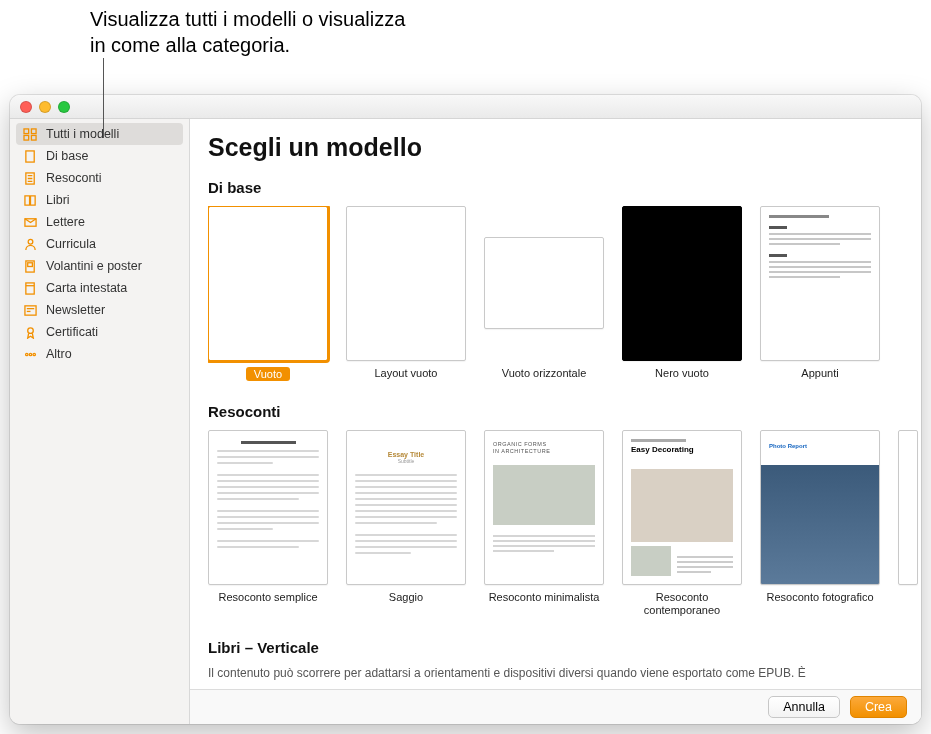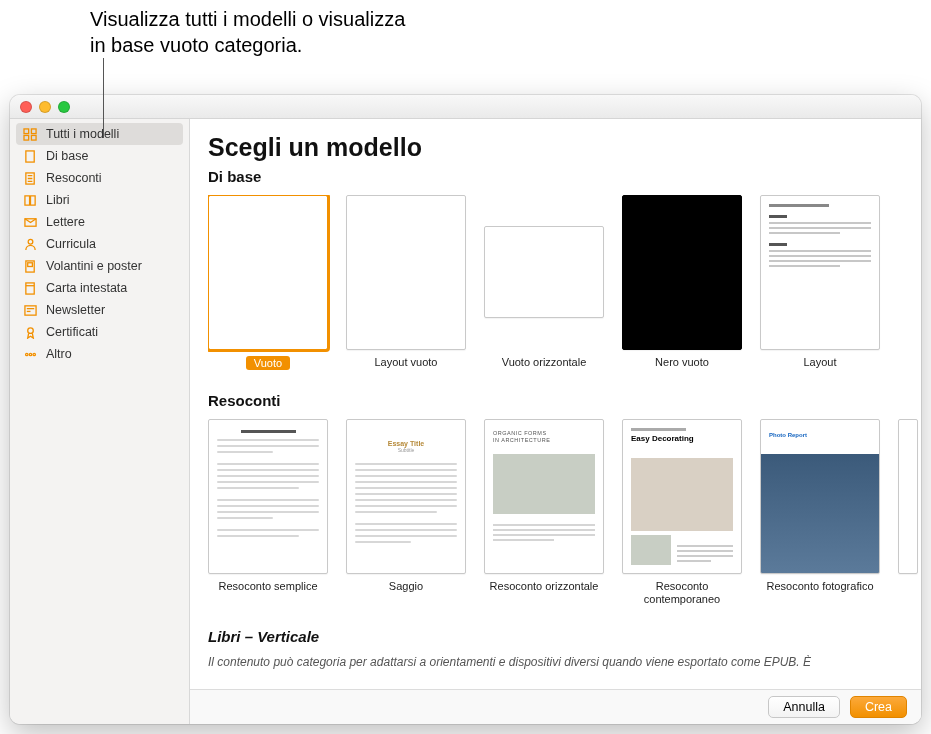--- a/index.html
+++ b/index.html
@@ -109,30 +109,30 @@
   .main-scroll {
     flex: 1;
     overflow-y: auto;
     overflow-x: hidden;
     padding: 14px 0 8px 18px;
   }
   h1.page-title {
     font-size: 25px;
     font-weight: 700;
     color: #111;
-    margin-bottom: 6px;
+    margin-bottom: 17px;
   }
   .section-title {
     font-size: 15px;
     font-weight: 700;
     color: #111;
     margin: 0 0 10px 0;
   }
   .section { margin-bottom: 22px; }
-  .section.cutoff { margin-bottom: 0; font-style: italic; }
+  .section.cutoff { margin-bottom: 0; }
   .section-note {
     font-size: 12px;
     color: #555;
     margin-top: 4px;
     white-space: nowrap;
     overflow: hidden;
   }
 
   .template-row {
     display: flex;
@@ -238,21 +238,21 @@
 
   
   .main-scroll::-webkit-scrollbar { width: 14px; }
   .main-scroll::-webkit-scrollbar-thumb { background:#c4c4c4; border-radius:7px; border:3px solid #fff; }
 </style>
 </head>
 <body>
 
 <div class="annotation">
   <div>Visualizza tutti i modelli o visualizza</div>
-  <div>in base vuoto categoria.</div>
+  <div>in come alla categoria.</div>
 </div>
 <div class="annotation-line"></div>
 
 <div class="window">
 
   <div class="titlebar">
     <div class="traffic tl-red"></div>
     <div class="traffic tl-yellow"></div>
     <div class="traffic tl-green"></div>
   </div>
@@ -413,21 +413,21 @@
                 <div class="nt-l"></div>
                   <div class="nt-l"></div>
                   <div class="nt-l s"></div>
                 <div style="height:6px"></div>
                 <div class="nt-h"></div>
                 <div class="nt-l"></div>
                   <div class="nt-l"></div>
                   <div class="nt-l"></div>
                   <div class="nt-l s"></div>
               </div>
-              <span class="tpl-label">Layout</span>
+              <span class="tpl-label">Appunti</span>
             </div>
 
           </div>
         </div>
 
         <div class="section">
           <div class="section-title">Resoconti</div>
           <div class="template-row">
 
             <div class="template">
@@ -488,21 +488,21 @@
                   <div>IN ARCHITECTURE</div>
                 </div>
                 <div class="ot-img"></div>
                 <div class="ot-lines">
                     <div></div>
                     <div></div>
                     <div></div>
                     <div style="width:60%"></div>
                   </div>
               </div>
-              <span class="tpl-label">Resoconto orizzontale</span>
+              <span class="tpl-label">Resoconto minimalista</span>
             </div>
 
             <div class="template">
               <div class="thumb easy-thumb">
                 <div class="et">
                   <div class="et1"></div>
                   <div class="et2">Easy Decorating</div>
                 </div>
                 <div class="et-img"></div>
                 <div class="et-img2"></div>
@@ -525,21 +525,21 @@
 
             <div class="template" style="width:20px;">
               <div class="thumb" style="width:20px"></div>
             </div>
 
           </div>
         </div>
 
         <div class="section cutoff">
           <div class="section-title">Libri – Verticale</div>
-          <div class="section-note">Il contenuto può categoria per adattarsi a orientamenti e dispositivi diversi quando viene esportato come EPUB. È</div>
+          <div class="section-note">Il contenuto può scorrere per adattarsi a orientamenti e dispositivi diversi quando viene esportato come EPUB. È</div>
         </div>
 
       </div>
 
       <div class="footer">
         <button class="btn">Annulla</button>
         <button class="btn primary">Crea</button>
       </div>
     </div>
 

